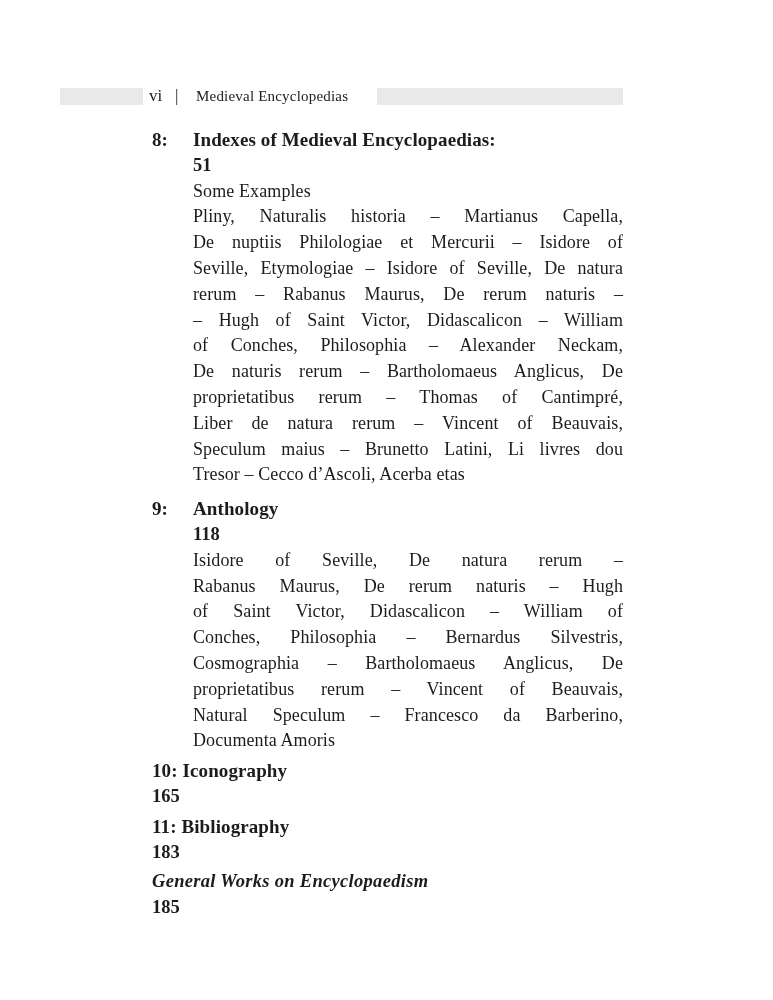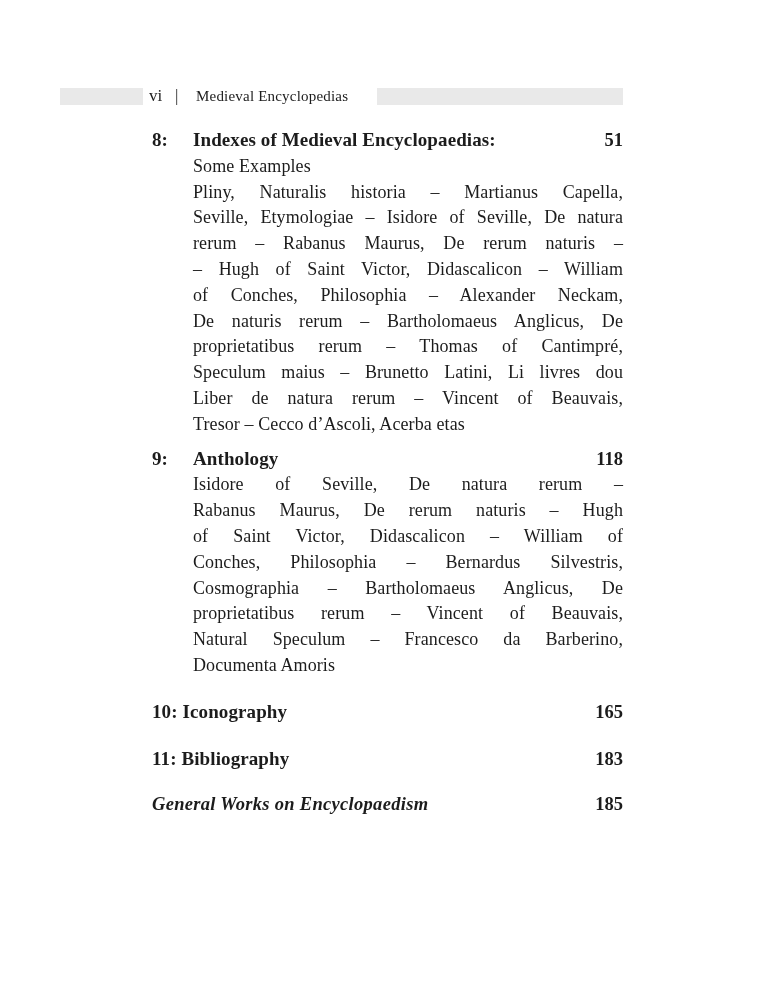--- a/index.html
+++ b/index.html
@@ -58,37 +58,38 @@
 
   
   .toc {
     position: absolute;
     left: 152px;
     top: 127px;
     width: 471px;
   }
   .entry { position: relative; }
   .entry.hanging + .entry.hanging { margin-top: 8px; }
-  .entry.inline { margin-top: 20px; }
+  .entry.inline { margin-top: 4px; }
 
   .entry-num {
     position: absolute;
     left: 0;
     top: 0;
     font-weight: bold;
     font-size: 19px;
     line-height: 25.8px;
   }
   .entry-body { margin-left: 41px; }
 
   .title-row {
     display: flex;
     justify-content: space-between;
     align-items: baseline;
     line-height: 25.8px;
+    flex-direction: column;
   }
   .title-row .etitle {
     font-weight: bold;
     font-size: 19px;
     letter-spacing: 0.1px;
   }
   .title-row .epage {
     font-weight: bold;
     font-size: 18.5px;
   }
@@ -124,28 +125,29 @@
 <main class="toc">
     <section class="entry hanging">
       <div class="entry-num">8:</div>
       <div class="entry-body">
         <div class="title-row">
           <span class="etitle">Indexes of Medieval Encyclopaedias:</span>
           <span class="epage">51</span>
         </div>
         <div class="line">Some Examples</div>
         <div class="line just">Pliny, Naturalis historia – Martianus Capella,</div>
+        <div class="line just">De nuptiis Philologiae et Mercurii – Isidore of</div>
         <div class="line just">Seville, Etymologiae – Isidore of Seville, De natura</div>
         <div class="line just">rerum – Rabanus Maurus, De rerum naturis –</div>
         <div class="line just">– Hugh of Saint Victor, Didascalicon – William</div>
         <div class="line just">of Conches, Philosophia – Alexander Neckam,</div>
         <div class="line just">De naturis rerum – Bartholomaeus Anglicus, De</div>
         <div class="line just">proprietatibus rerum – Thomas of Cantimpré,</div>
+        <div class="line just">Liber de natura rerum – Vincent of Beauvais,</div>
         <div class="line just">Speculum maius – Brunetto Latini, Li livres dou</div>
-        <div class="line just">Liber de natura rerum – Vincent of Beauvais,</div>
         <div class="line">Tresor – Cecco d’Ascoli, Acerba etas</div>
       </div>
     </section>
     <section class="entry hanging">
       <div class="entry-num">9:</div>
       <div class="entry-body">
         <div class="title-row">
           <span class="etitle">Anthology</span>
           <span class="epage">118</span>
         </div>

